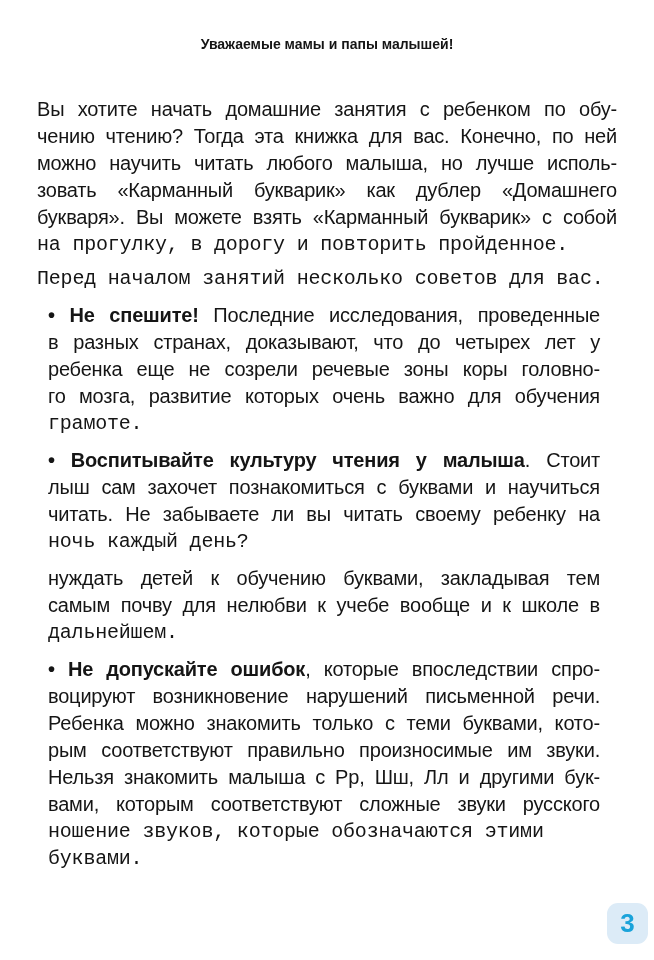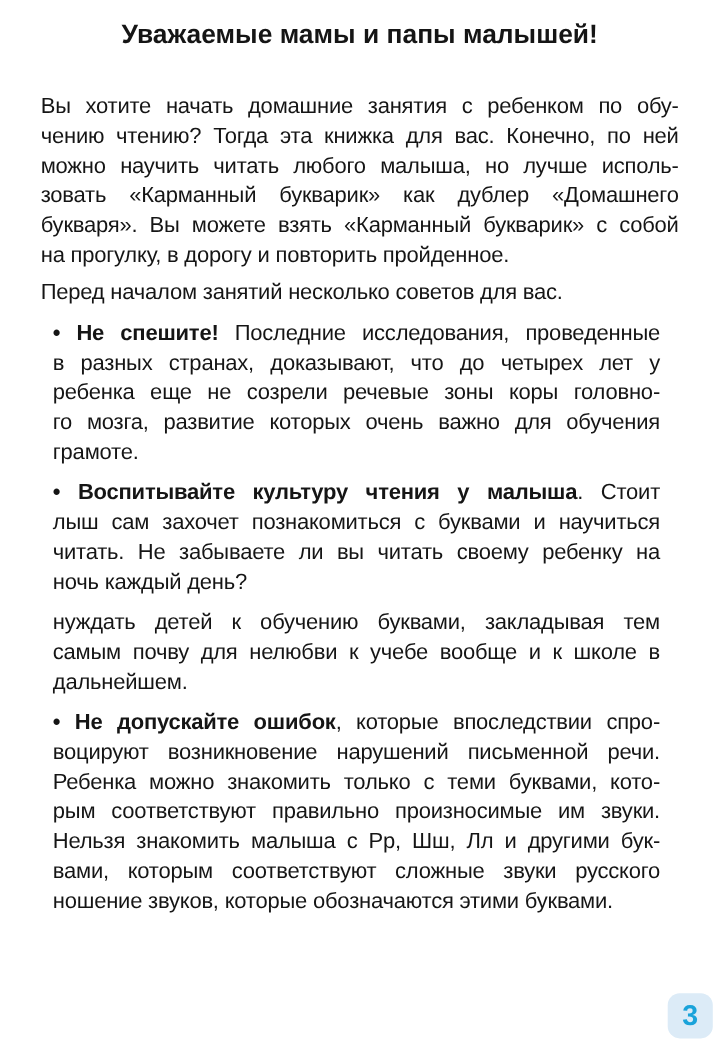--- a/index.html
+++ b/index.html
@@ -13,39 +13,40 @@
     height: 960px;
     background: #ffffff;
     overflow: hidden;
     font-family: "Liberation Sans", sans-serif;
     color: #151515;
     font-size: 20px;
     line-height: 27px;
     letter-spacing: -0.2px;
   }
   .title {
-    margin: 18px 37px 0;
+    margin: 30px 37px 0;
     text-align: center;
     font-weight: bold;
-    font-size: 24px;
+    font-size: 14px;
     line-height: 28px;
     letter-spacing: 0;
   }
   .para { position: relative; }
   .intro  { margin: 38px 37px 0; }
   .advice { margin: 7px 37px 0; }
   .bullet { margin: 10px 54px 0 48px; }
   .jline {
     text-align: justify;
     text-align-last: justify;
     white-space: normal;
   }
   .lline {
     text-align: left;
     text-align-last: left;
+    font-family: Liberation Mono, monospace;
   }
   .jline b { font-weight: bold; }
   .watermark {
     position: absolute;
     top: 447px;
     left: 0;
     right: 0;
     text-align: center;
     font-weight: bold;
     font-size: 54px;

